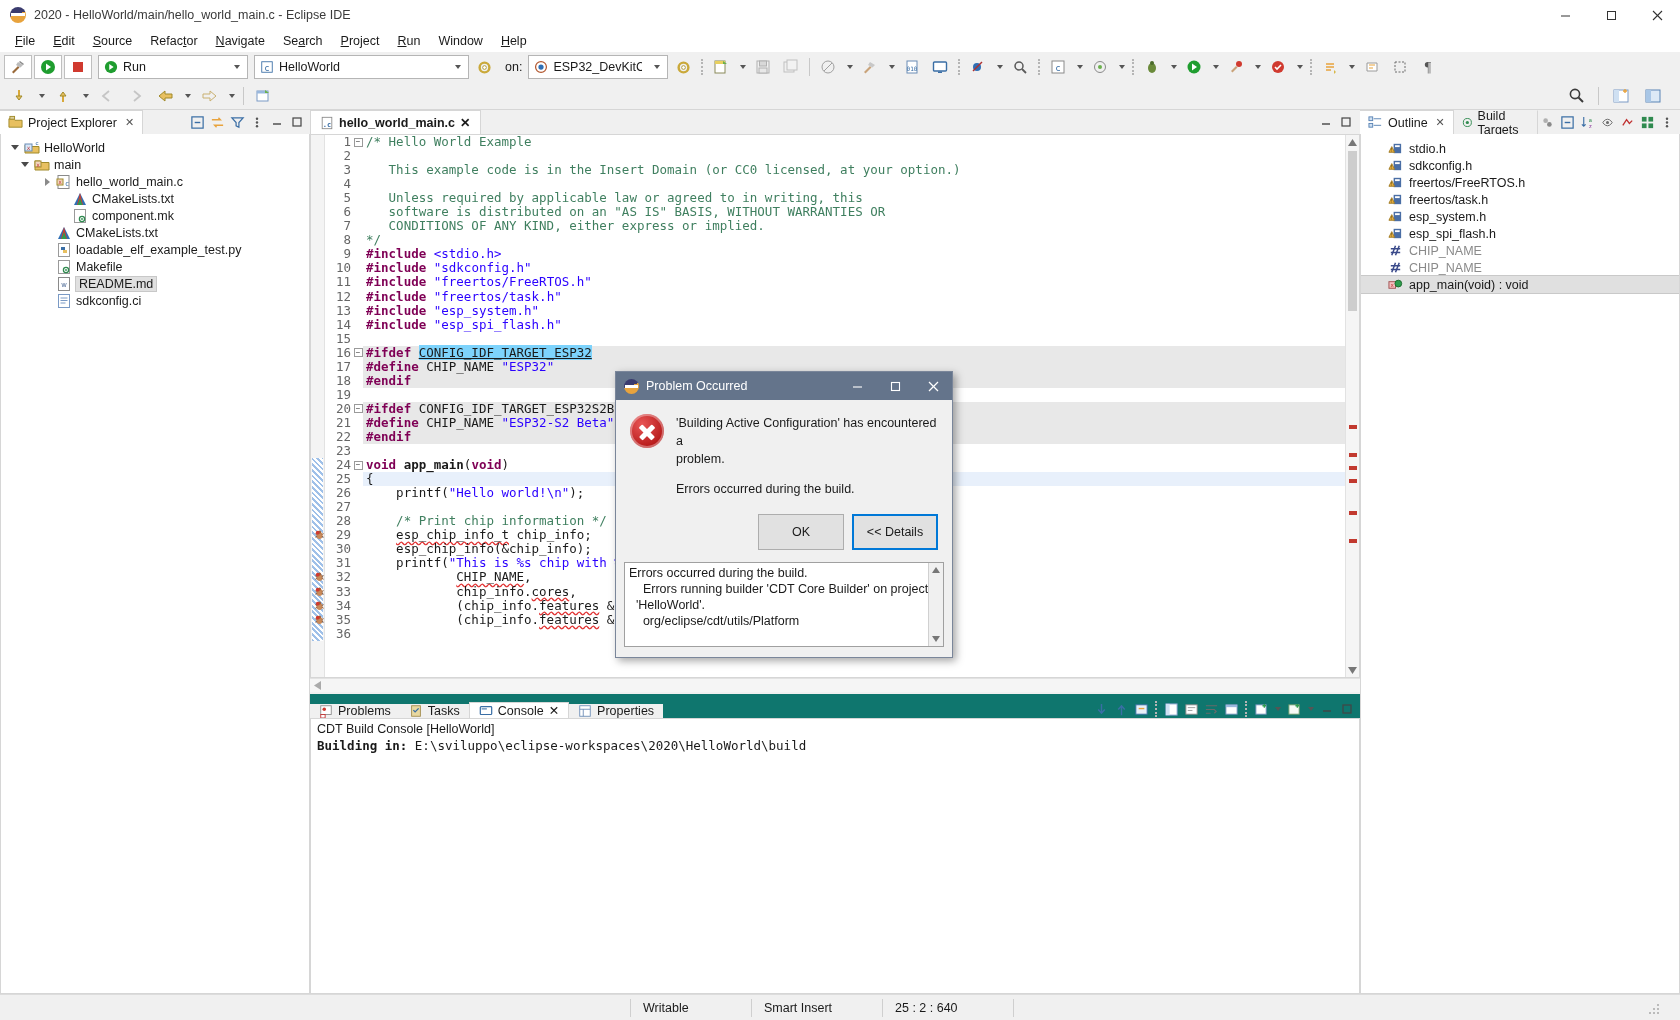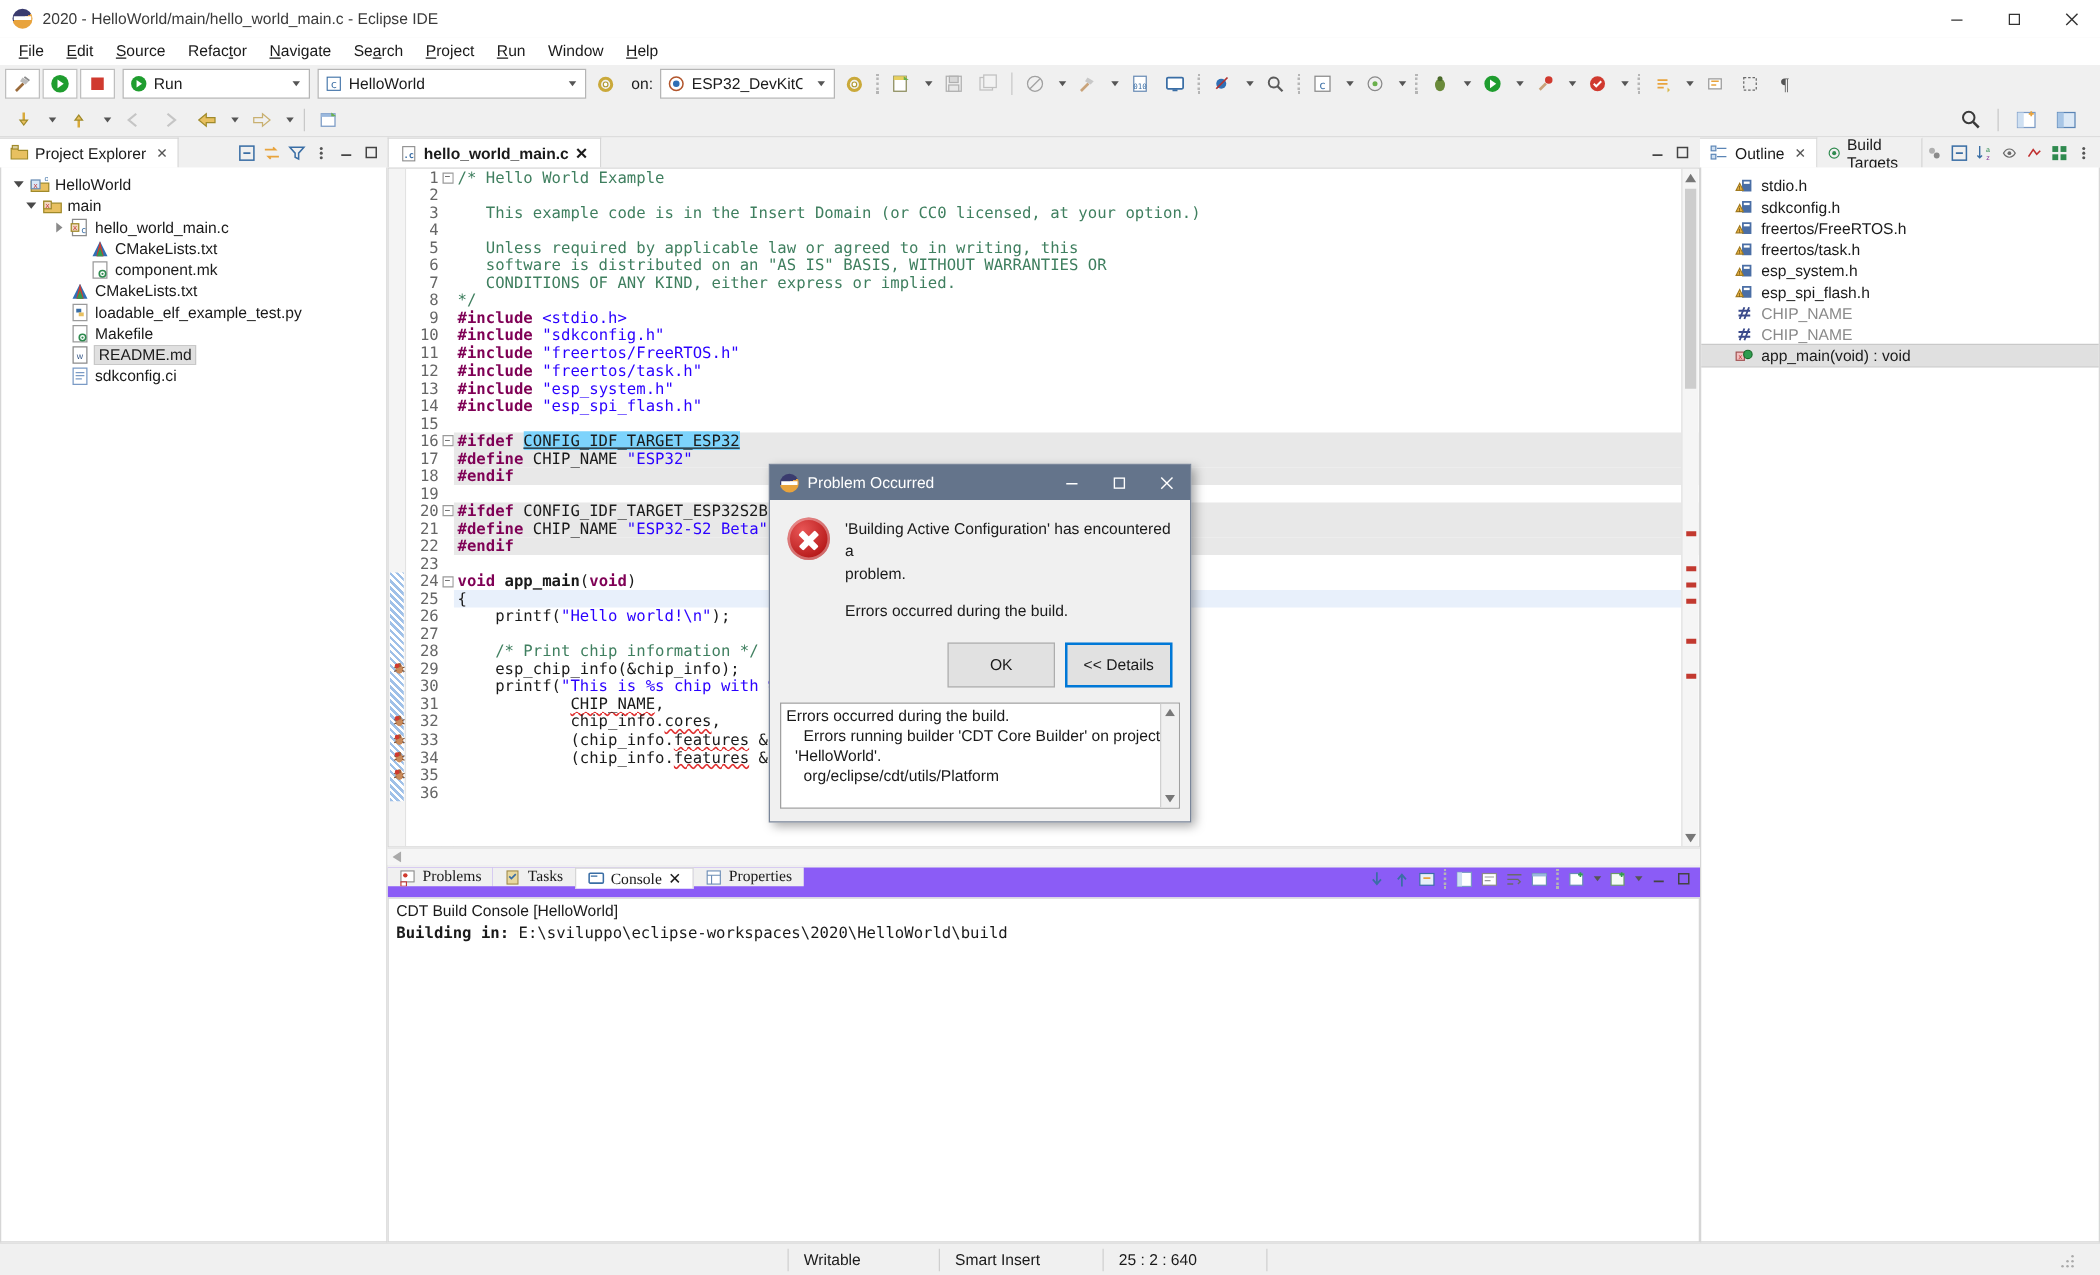--- a/index.html
+++ b/index.html
@@ -100,21 +100,21 @@
 
   .vscroll { position:absolute; right:0; top:0; bottom:0; width:14px; background:#f5f5f5; border-left:1px solid #e2e2e2; }
   .vscroll .thumb { position:absolute; left:2px; right:2px; background:#cdcdcd; }
   .vscroll .ar { position:absolute; left:0; right:0; height:14px; display:flex; align-items:center; justify-content:center; }
   .hscroll { height:14px; background:#f5f5f5; border-top:1px solid #e2e2e2; display:flex; align-items:center; position:relative; flex:0 0 14px;}
 
   .markdot { position:absolute; right:2px; width:8px; height:4px; background:#c2392f; }
 
   
   .bottom { height:300px; flex:0 0 300px; display:flex; flex-direction:column; margin-top:2px; }
-  .btabs { height:24px; display:flex; align-items:flex-start; background:#8b5cf6; flex:0 0 24px;font-family:Liberation Serif, serif; }
+  .btabs { height:24px; display:flex; align-items:flex-end; background:#0f766e; flex:0 0 24px; }
   .btab { display:flex; align-items:center; gap:5px; padding:0 9px; font-size:12.5px; background:#f0f0f0; }
   .btab.active { background:#fff; border:1px solid #d6d6d6; border-bottom:0; font-weight:normal; }
   .bbody { flex:1 1 auto; background:#fff; border:1px solid #d6d6d6; display:flex; flex-direction:column; min-height:0; }
   .consolehdr { font-size:12.5px; padding:3px 6px 2px 6px; color:#1a1a1a; }
   .consoletext { font-family:"DejaVu Sans Mono", monospace; font-size:12.5px; padding:0 6px; line-height:15px; white-space:pre; }
 
   
   .statusbar { height:26px; flex:0 0 26px; background:#f0f0f0; display:flex; align-items:center; font-size:12.5px; border-top:1px solid #dcdcdc; }
   .sb-cell { padding:0 12px; height:26px; display:flex; align-items:center; }
   .sb-sep { width:1px; height:18px; background:#cfcfcf; }
@@ -824,20 +824,21 @@
                 <div class="cl">&nbsp;</div>
                 <div class="cl inactive"><span class="pp">#ifdef</span> CONFIG_IDF_TARGET_ESP32S2BETA</div>
                 <div class="cl inactive"><span class="pp">#define</span> CHIP_NAME <span class="str">"ESP32-S2 Beta"</span></div>
                 <div class="cl inactive"><span class="pp">#endif</span></div>
                 <div class="cl">&nbsp;</div>
                 <div class="cl"><span class="kw">void</span> <span style="font-weight:bold">app_main</span>(<span class="kw">void</span>)</div>
                 <div class="cl curline">{</div>
                 <div class="cl">    printf(<span class="str">"Hello world!\n"</span>);</div>
                 <div class="cl">&nbsp;</div>
                 <div class="cl">    <span class="cmt">/* Print chip information */</span></div>
+                <div class="cl">    <span class="err">esp_chip_info_t</span> chip_info;</div>
                 <div class="cl">    esp_chip_info(&amp;chip_info);</div>
                 <div class="cl">    printf(<span class="str">"This is %s chip with %d CPU</span></div>
                 <div class="cl">            <span class="err">CHIP_NAME</span>,</div>
                 <div class="cl">            chip_info.<span class="err">cores</span>,</div>
                 <div class="cl">            (chip_info.<span class="err">features</span> &amp; <span class="err">CHIP_F</span></div>
                 <div class="cl">            (chip_info.<span class="err">features</span> &amp; <span class="err">CHIP_F</span></div>
                 <div class="cl">&nbsp;</div>
               </div>
             <div class="vscroll">
               <div class="ar" style="top:0">

